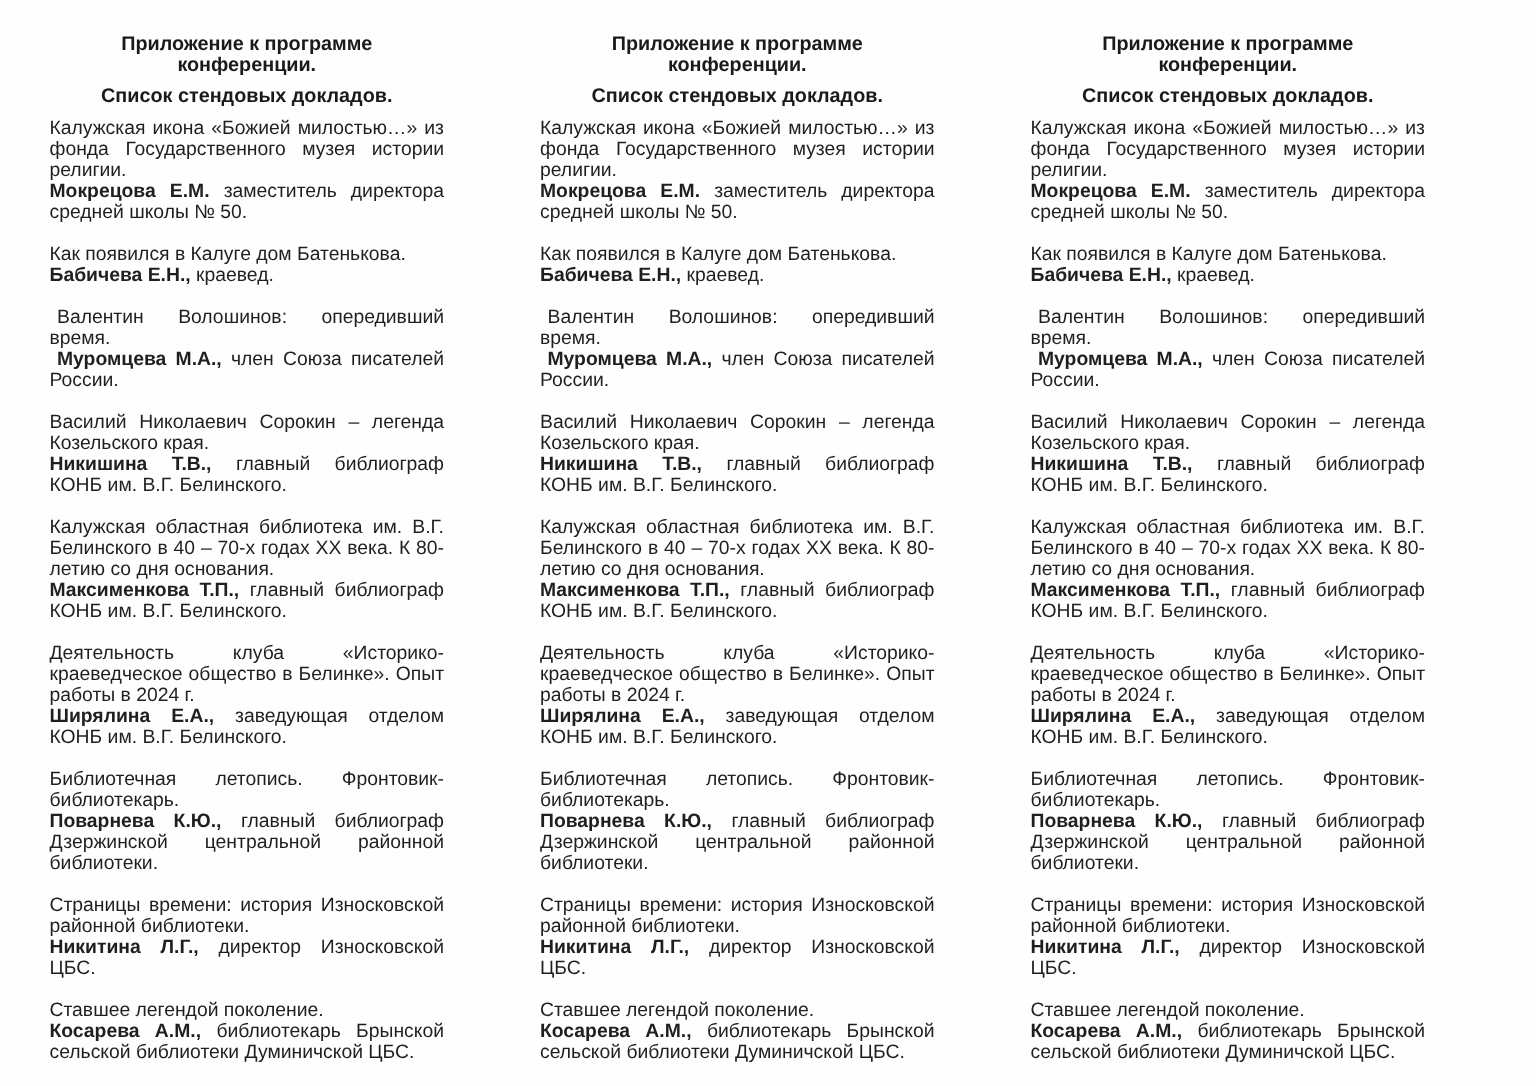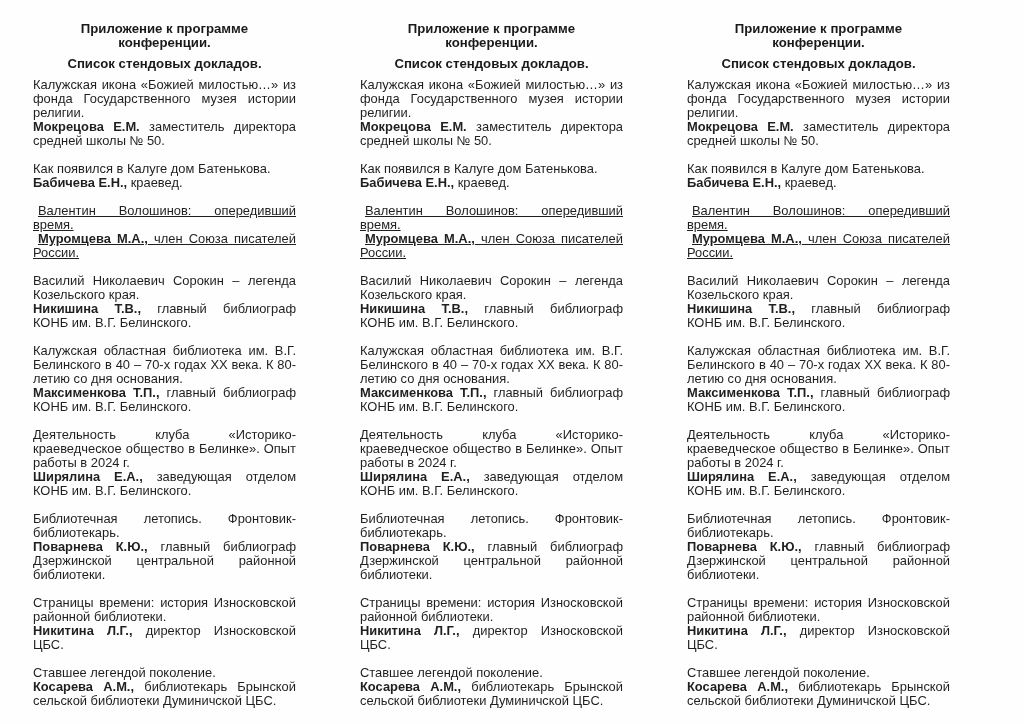--- a/index.html
+++ b/index.html
@@ -39,21 +39,20 @@
   }
   .report-item {
     margin: 0 0 14px 0;
   }
   .report-item p {
     margin: 0;
     text-align: justify;
   }
   .report-item.indent p {
     text-indent: 5px;
-    text-decoration: underline;
   }
   .author-name {
     font-weight: bold;
     margin-top: 45px;
   }
 </style>
 </head>
 <body>
 
 <div class="sheet">

